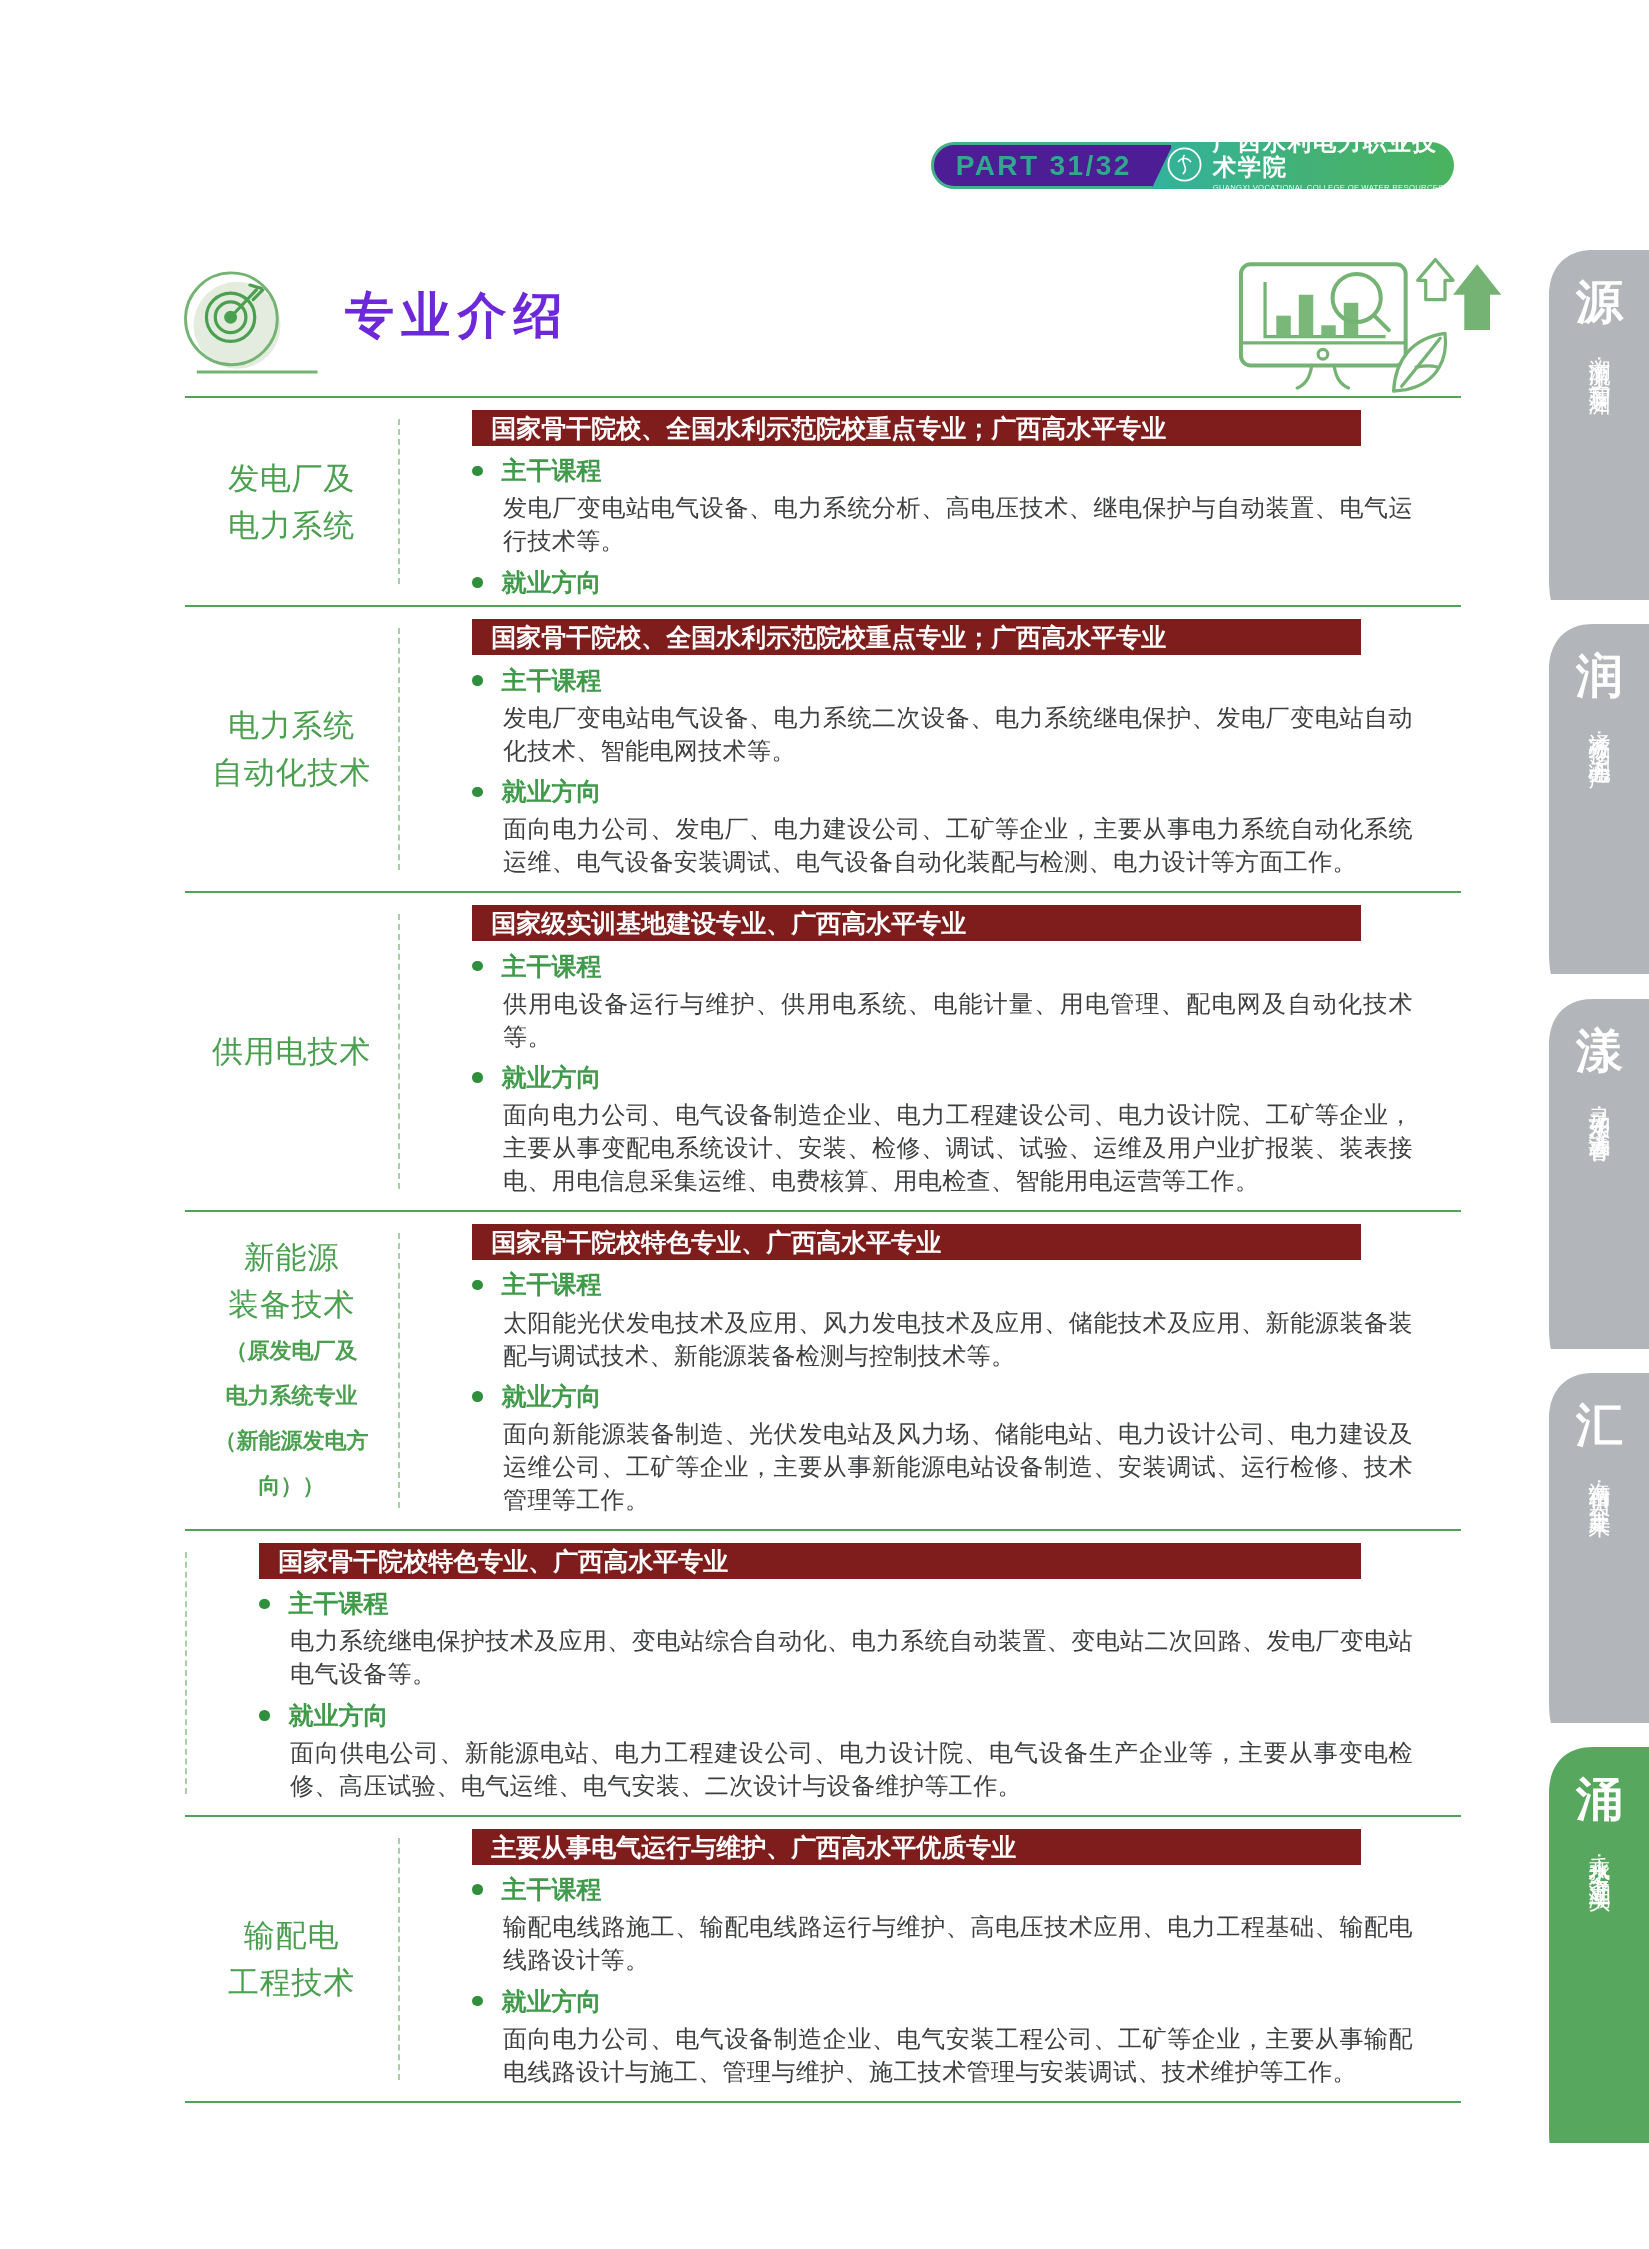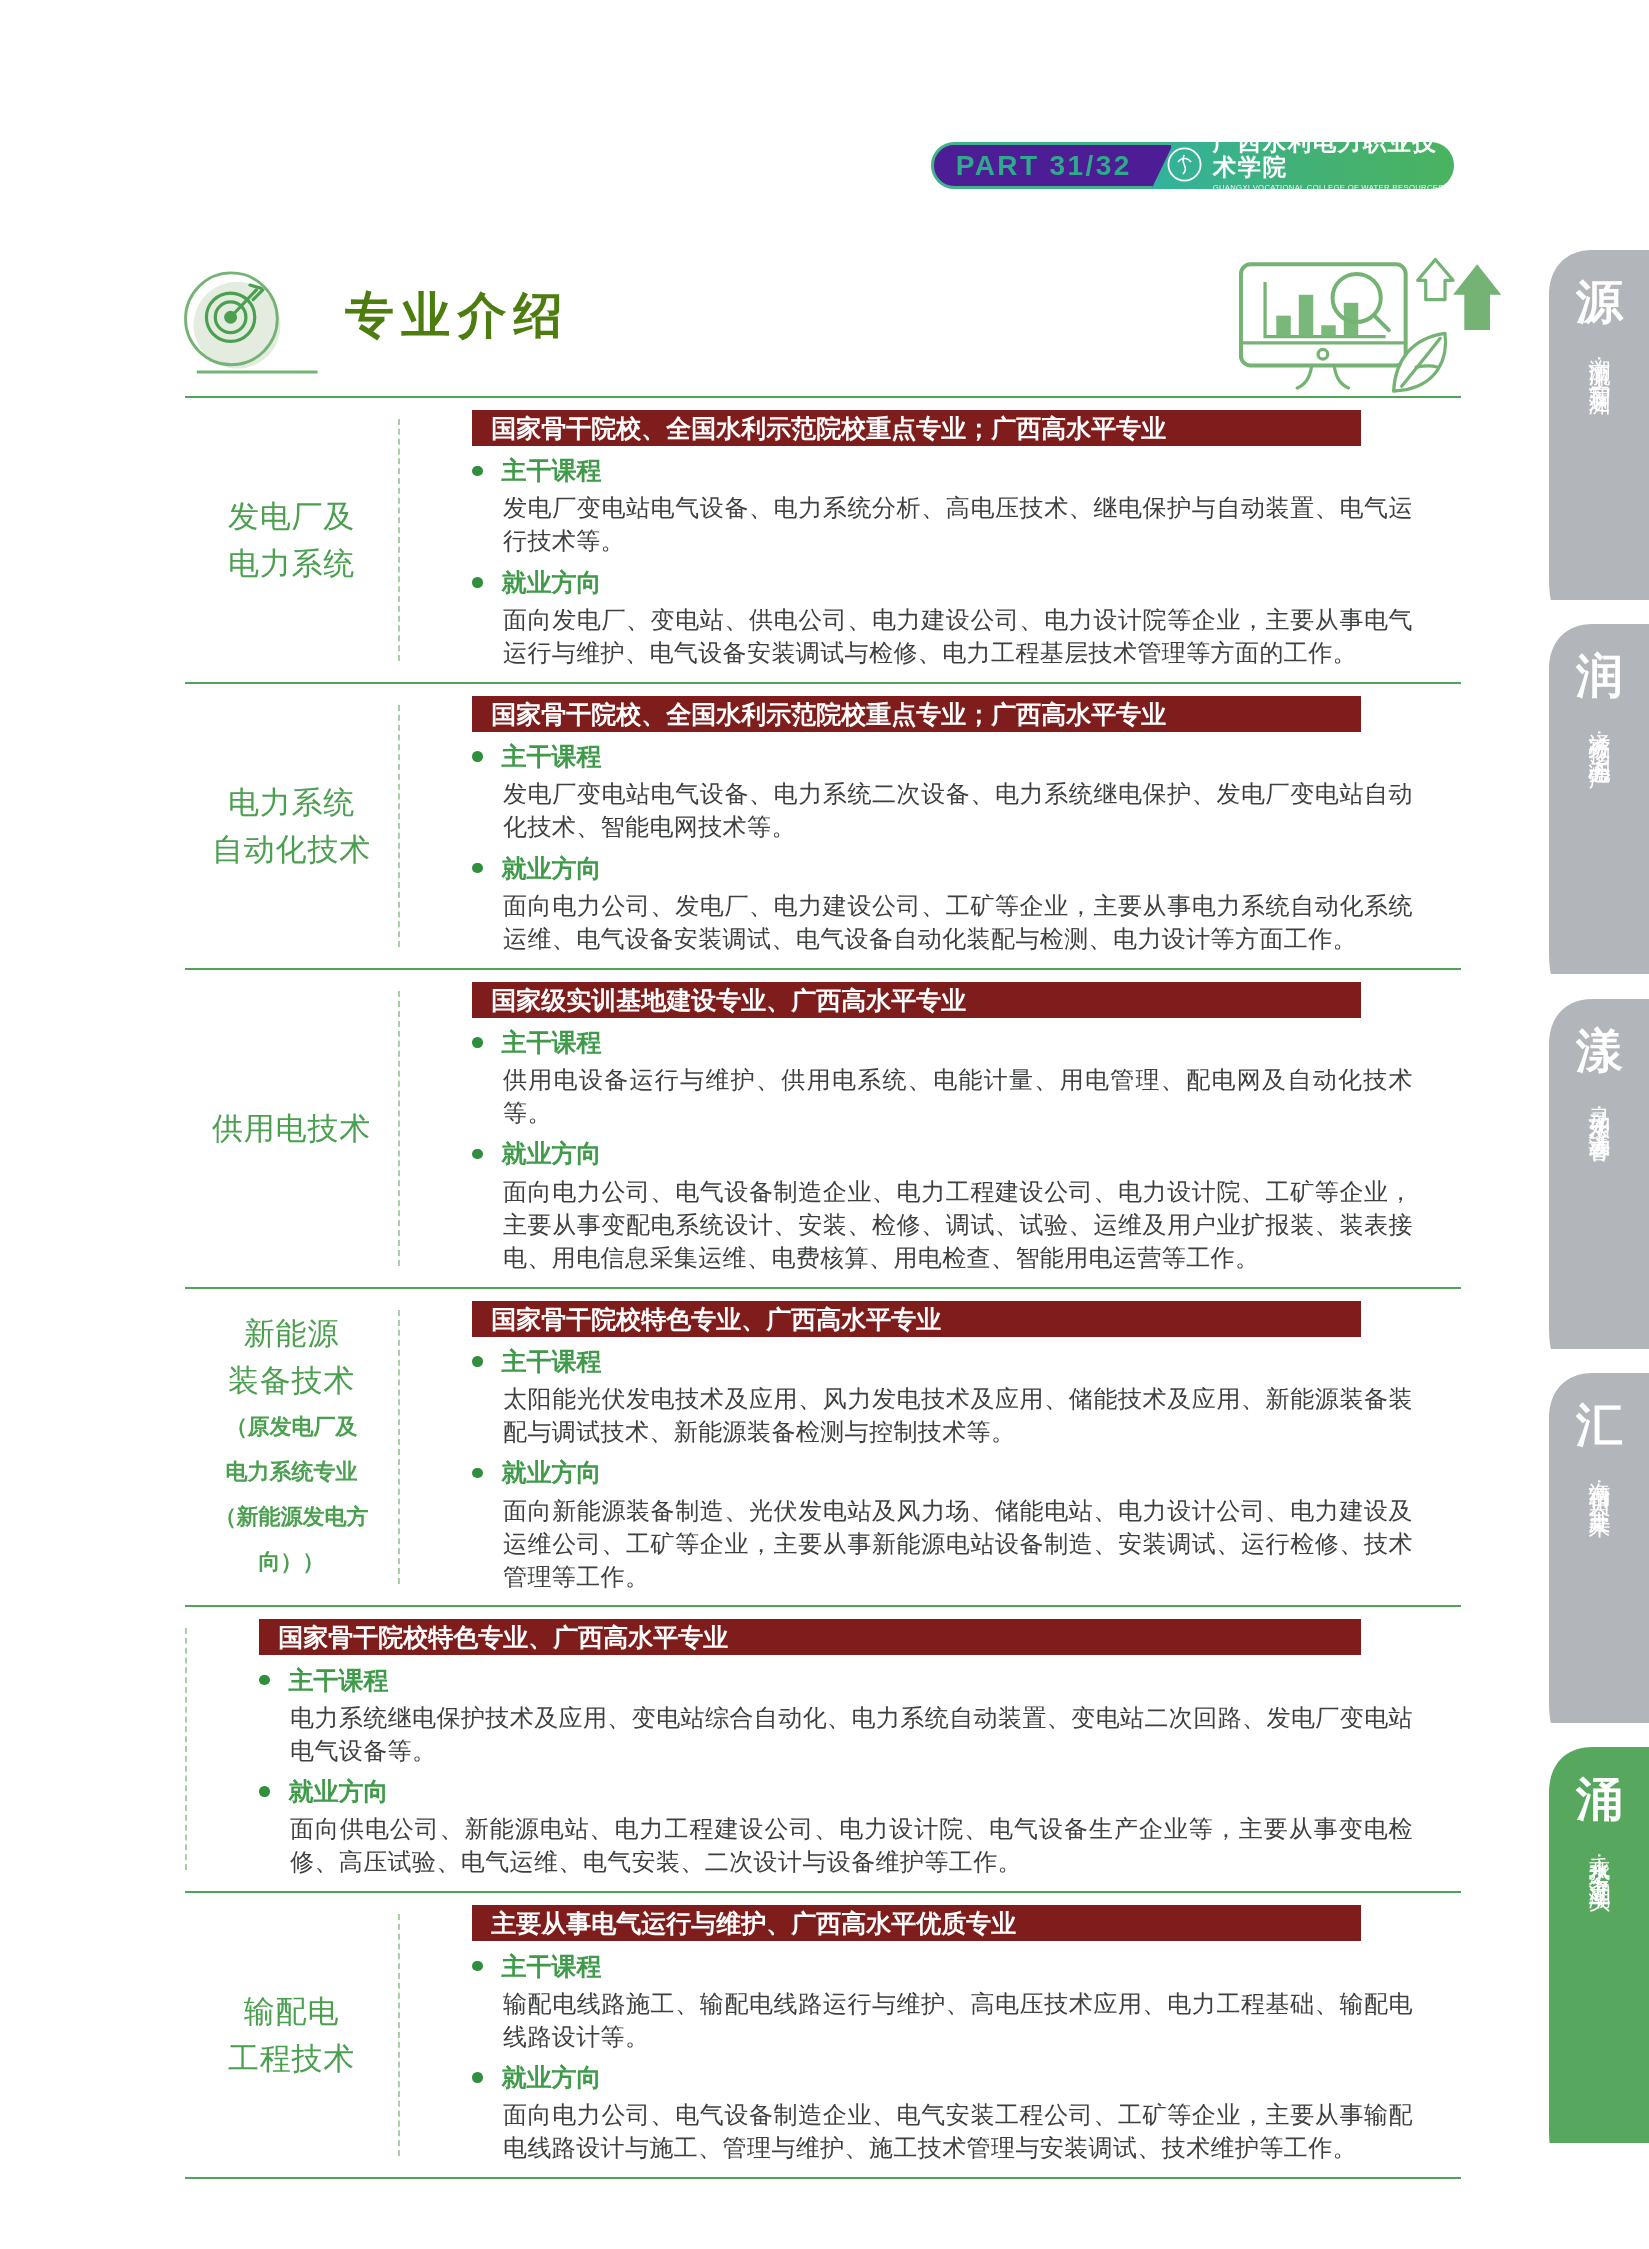--- a/index.html
+++ b/index.html
@@ -17,21 +17,21 @@
   .college-en{font-size:7.7px;letter-spacing:0.3px;margin-top:3.2px;opacity:.92;}
   .hdr-pill{position:absolute;left:931px;top:142px;width:243px;height:47px;background:#4c1d95;
     border:3.2px solid #43b189;border-radius:23.4px 0 0 23.4px;box-sizing:border-box;
     clip-path:polygon(0 0,100% 0,calc(100% - 22.5px) 100%,0 100%);
     display:flex;align-items:center;justify-content:center;z-index:2;}
   .part-label{font-size:28px;font-weight:bold;letter-spacing:2.4px;color:#2fa98c;padding-right:17.7px;}
 
   
   .title-icon{position:absolute;left:171px;top:264px;}
   .page-title{position:absolute;left:345px;top:283px;font-size:49px;font-weight:bold;
-    color:#4d7c0f;letter-spacing:7.2px;}
+    color:#6d28d9;letter-spacing:7.2px;}
   .hero-illu{position:absolute;left:1234px;top:253px;}
 
   
   .main{position:absolute;left:185px;top:396px;width:1276px;border-top:2.4px solid #4fa458;}
   .section{display:flex;border-bottom:2.4px solid #4fa458;}
   .sec-label{width:213px;display:flex;flex-direction:column;justify-content:center;
     align-items:center;text-align:center;color:#4ba050;}
   .label-line{font-size:31px;font-weight:normal;line-height:47px;letter-spacing:0.8px;}
   .label-sub{font-size:22px;font-weight:bold;line-height:45px;}
   .label-line:empty,.label-sub:empty{display:none;}
@@ -133,21 +133,20 @@
       <div class="banner">国家骨干院校、全国水利示范院校重点专业；广西高水平专业</div>
       <div class="bullet-row">
         <span class="dot"></span>
         <span class="bullet-label">主干课程</span>
       </div>
       <p class="body">发电厂变电站电气设备、电力系统分析、高电压技术、继电保护与自动装置、电气运行技术等。</p>
       <div class="bullet-row">
         <span class="dot"></span>
         <span class="bullet-label">就业方向</span>
       </div>
-      <p class="body">面向发电厂、变电站、供电公司、电力建设公司、电力设计院等企业，主要从事电气运行与维护、电气设备安装调试与检修、电力工程基层技术管理等方面的工作。</p>
     </div>
   </section>
 
   <section class="section">
     <div class="sec-label">
       <div class="label-line">电力系统</div>
       <div class="label-line">自动化技术</div>
 
     </div>
     <div class="sec-divider"></div>

